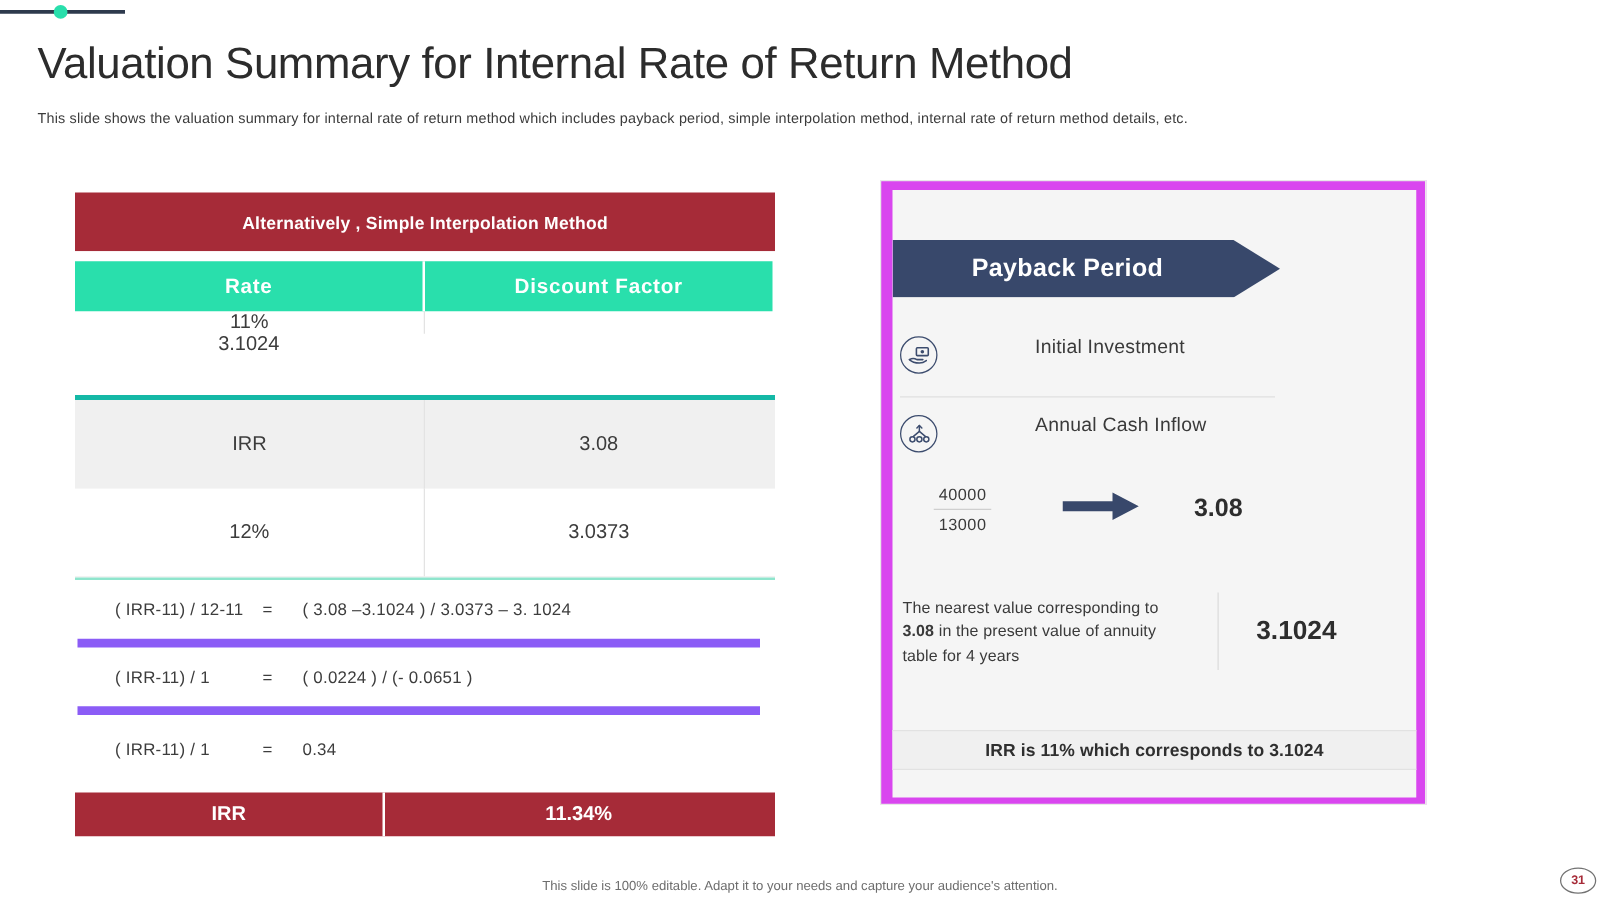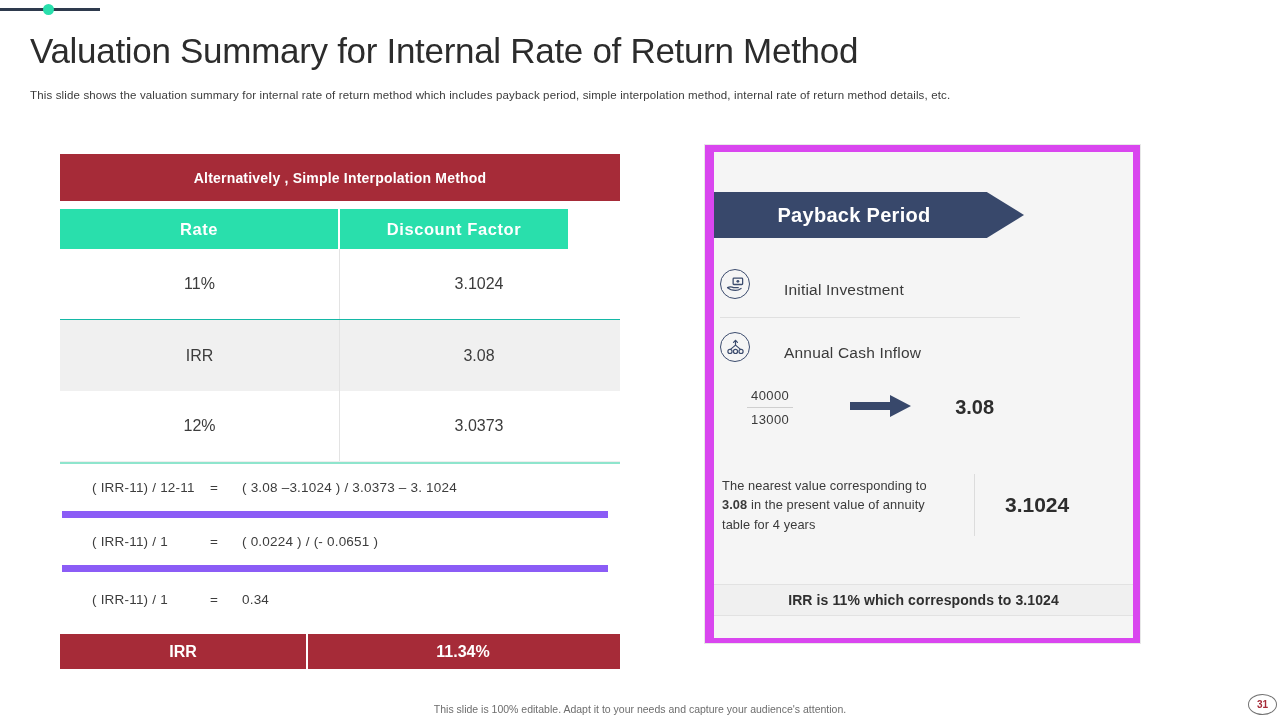--- a/index.html
+++ b/index.html
@@ -44,32 +44,32 @@
   }
   .lt-gap { height: 8px; background: #fff; }
 
   .lt-colhead { display: flex; height: 40px; }
   .lt-colhead > div {
     background: #29dfac; color: #fff;
     display: flex; align-items: center; justify-content: center;
     font-size: 16.5px; font-weight: bold; letter-spacing: 0.6px;
   }
   .lt-colhead > div:first-child { width: 280px; border-right: 2px solid #fff; }
-  .lt-colhead > div:last-child  { width: 228px; }
+  .lt-colhead > div:last-child  { width: 278px; }
 
   .lt-row { display: flex; height: 71px; }
   .lt-row.alt { background: #f0f0f0; }
   .lt-row.plain { background: #ffffff; }
   .lt-row > div {
     display: flex; align-items: center; justify-content: center;
     font-size: 16px; color: #3c3c3c;
   }
   .lt-row > div:first-child { width: 280px; border-right: 1px solid #e3e3e3; }
   .lt-row > div:last-child  { width: 278px; }
-  .lt-row.r1 { border-bottom: 1px solid #14b8a6; }
+  .lt-row.r1 { border-bottom: 4px solid #14b8a6; flex-direction: column; }
   .lt-row.r3 { border-bottom: 1px solid #eee; }
 
   .lt-teal-rule { height: 2px; background: #8fe5cd; }
 
   
   .formula-wrap { margin-left: 2px; width: 546px; }
   .formula {
     height: 54px; display: flex; align-items: center;
     font-size: 13.5px; color: #3d3d3d; letter-spacing: 0.2px;
     border-bottom: 7px solid #8b5cf6; padding-left: 30px;
@@ -104,21 +104,21 @@
     position: absolute; left: 9px; top: 47px;
     width: 310px; height: 46px;
     background: #38486b; color: #fff;
     display: flex; align-items: center; justify-content: center;
     font-size: 20px; font-weight: bold; letter-spacing: 0.3px;
     clip-path: polygon(0 0, 88% 0, 100% 50%, 88% 100%, 0 100%);
     padding-right: 30px;
   }
 
   .pb-item {
-    position: absolute; left: 15px; display: flex; align-items: flex-end;
+    position: absolute; left: 15px; display: flex; align-items: flex-start; gap: 44px;
   }
   .pb-item.one { top: 124px; }
   .pb-item.two { top: 187px; }
   .pb-icon {
     width: 30px; height: 30px; border-radius: 50%;
     border: 1.4px solid #3c4c6e;
     display: flex; align-items: center; justify-content: center;
     flex: none;
   }
   .pb-label {

